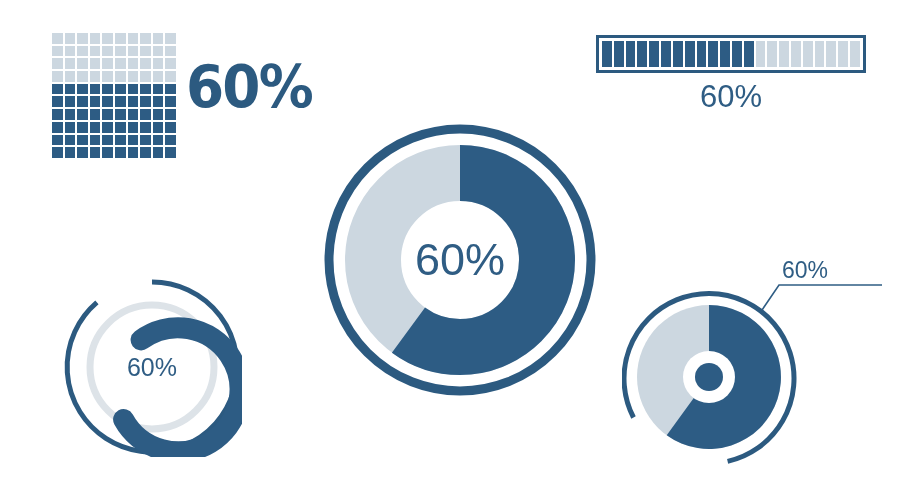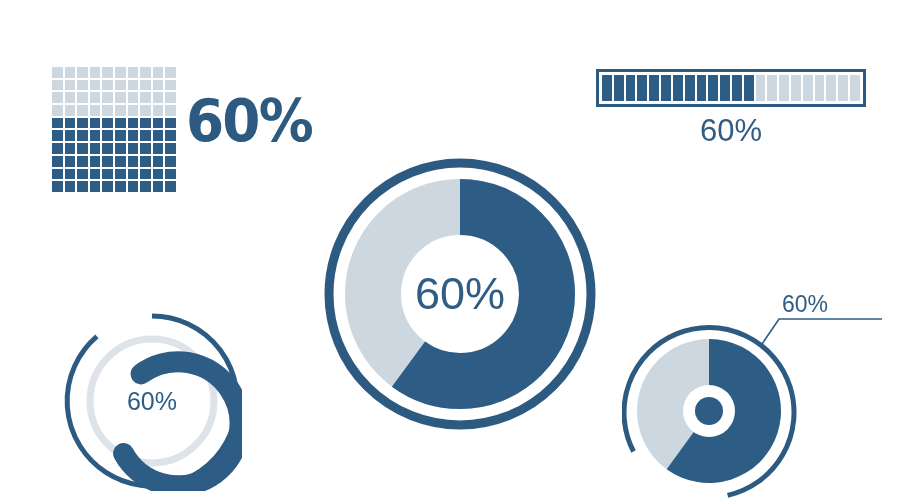--- a/index.html
+++ b/index.html
@@ -12,21 +12,20 @@
     height: 500px;
     position: relative;
     overflow: hidden;
     font-family: "Liberation Sans", sans-serif;
   }
   .stage {
     position: absolute;
     left: 0; top: 0;
     width: 917px;
     height: 461px;
-    margin-top: 34px;
   }
 
   
   #dot-matrix-widget {
     position: absolute;
     left: 52px;
     top: 33px;
     width: 124px;
     height: 125px;
   }

